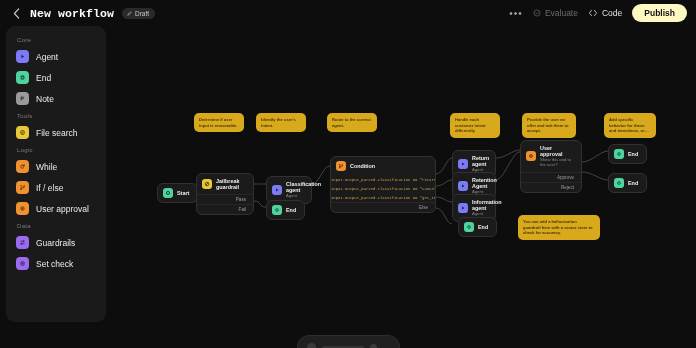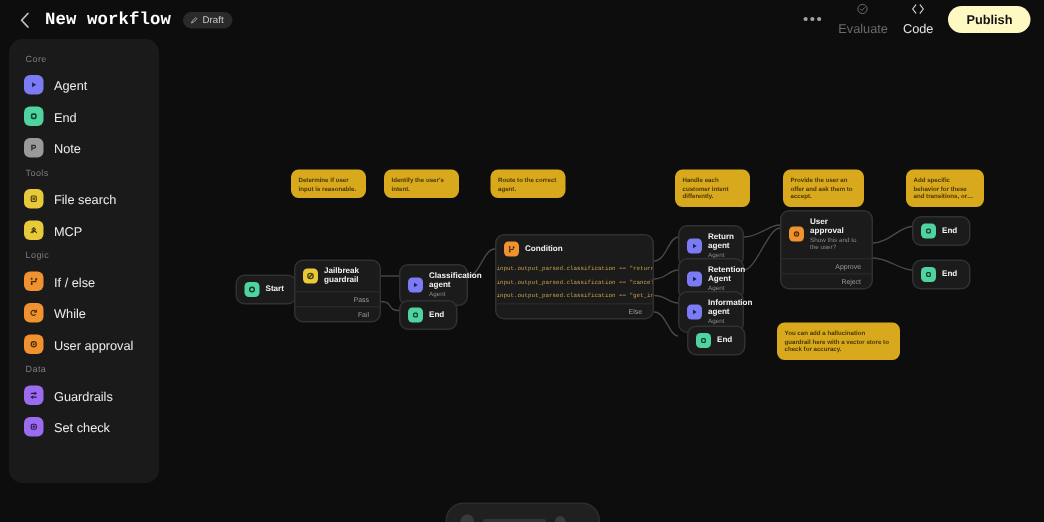--- a/index.html
+++ b/index.html
@@ -33,21 +33,21 @@
     background: #2a2a2a; border-radius: 9px; padding: 2px 6px 2px 5px;
     font-size: 6.5px; color: #c9c9c9;
   }
   #draft-badge .pencil { width: 5px; height: 5px; display: block; }
   #topbar-right {
     margin-left: auto; display: flex; align-items: center; gap: 10px;
     padding-right: 9px;
   }
   .tb-item {
     display: flex; align-items: center; gap: 4px;
-    font-size: 8.5px; color: #9a9a9a; cursor: pointer; flex-direction: column;
+    font-size: 8.5px; color: #9a9a9a; cursor: pointer;
   }
   .tb-item.dim { color: #6b6b6b; }
   .tb-item.code { color: #e2e2e2; }
   .dots { letter-spacing: 1px; font-size: 10px; color: #a0a0a0; }
   .btn-preview {
     display: flex; align-items: center; gap: 4px;
     background: #232323; border-radius: 11px; padding: 4px 11px 4px 9px;
     font-size: 8.5px; color: #f0f0f0; cursor: pointer;
   }
   .btn-publish {
@@ -381,54 +381,45 @@
     <div class="sb-section">Tools</div>
     <div class="sb-item">
       <span class="sb-ico" style="background:#e8c93a">
         <svg width="7" height="7" viewBox="0 0 10 10">
             <rect x="2.6" y="2.4" width="4.8" height="5.2" rx="1" fill="none" stroke="#463c05" stroke-width="1.1"></rect>
             <path d="M3.8 4.4h2.4M3.8 5.9h2.4" stroke="#463c05" stroke-width="1"></path>
           </svg>
       </span>
       <span class="sb-label">File search</span>
     </div>
-    <div class="sb-item">
-      <span class="sb-ico" style="background:#e8c93a">
-        <svg width="7" height="7" viewBox="0 0 10 10">
-            <path d="M2.4 7.2L5 4.6l2.6 2.6M4 7.2L6 5.2" fill="none" stroke="#463c05" stroke-width="1.1" stroke-linecap="round"></path>
-            <path d="M3.4 4.2L5 2.6l1.6 1.6" fill="none" stroke="#463c05" stroke-width="1.1" stroke-linecap="round"></path>
-          </svg>
-      </span>
-      <span class="sb-label">MCP</span>
-    </div>
 
     <div class="sb-section">Logic</div>
+    <div class="sb-item">
+      <span class="sb-ico" style="background:#f0922f">
+        <svg width="7" height="7" viewBox="0 0 10 10">
+            <path d="M7 4.2a2.4 2.4 0 10-.5 2.6" fill="none" stroke="#4a2a05" stroke-width="1.1" stroke-linecap="round"></path>
+            <path d="M7.4 2.4v1.9H5.6" fill="none" stroke="#4a2a05" stroke-width="1.1" stroke-linecap="round"></path>
+          </svg>
+      </span>
+      <span class="sb-label">While</span>
+    </div>
     <div class="sb-item">
       <span class="sb-ico" style="background:#f0922f">
         <svg width="7" height="7" viewBox="0 0 10 10">
             <path d="M3 7.4V5.4h4V3.4" fill="none" stroke="#4a2a05" stroke-width="1.1" stroke-linecap="round"></path>
             <circle cx="3" cy="2.6" r="1" fill="#4a2a05"></circle>
             <circle cx="7.4" cy="2.8" r="1" fill="#4a2a05"></circle>
             <circle cx="3" cy="7.6" r="1" fill="#4a2a05"></circle>
           </svg>
       </span>
       <span class="sb-label">If / else</span>
     </div>
     <div class="sb-item">
       <span class="sb-ico" style="background:#f0922f">
         <svg width="7" height="7" viewBox="0 0 10 10">
-            <path d="M7 4.2a2.4 2.4 0 10-.5 2.6" fill="none" stroke="#4a2a05" stroke-width="1.1" stroke-linecap="round"></path>
-            <path d="M7.4 2.4v1.9H5.6" fill="none" stroke="#4a2a05" stroke-width="1.1" stroke-linecap="round"></path>
-          </svg>
-      </span>
-      <span class="sb-label">While</span>
-    </div>
-    <div class="sb-item">
-      <span class="sb-ico" style="background:#f0922f">
-        <svg width="7" height="7" viewBox="0 0 10 10">
             <circle cx="5" cy="5" r="2.4" fill="none" stroke="#4a2a05" stroke-width="1.2"></circle>
             <circle cx="5" cy="5" r="0.9" fill="#4a2a05"></circle>
           </svg>
       </span>
       <span class="sb-label">User approval</span>
     </div>
 
     <div class="sb-section">Data</div>
     <div class="sb-item">
       <span class="sb-ico" style="background:#9b6bf0">

